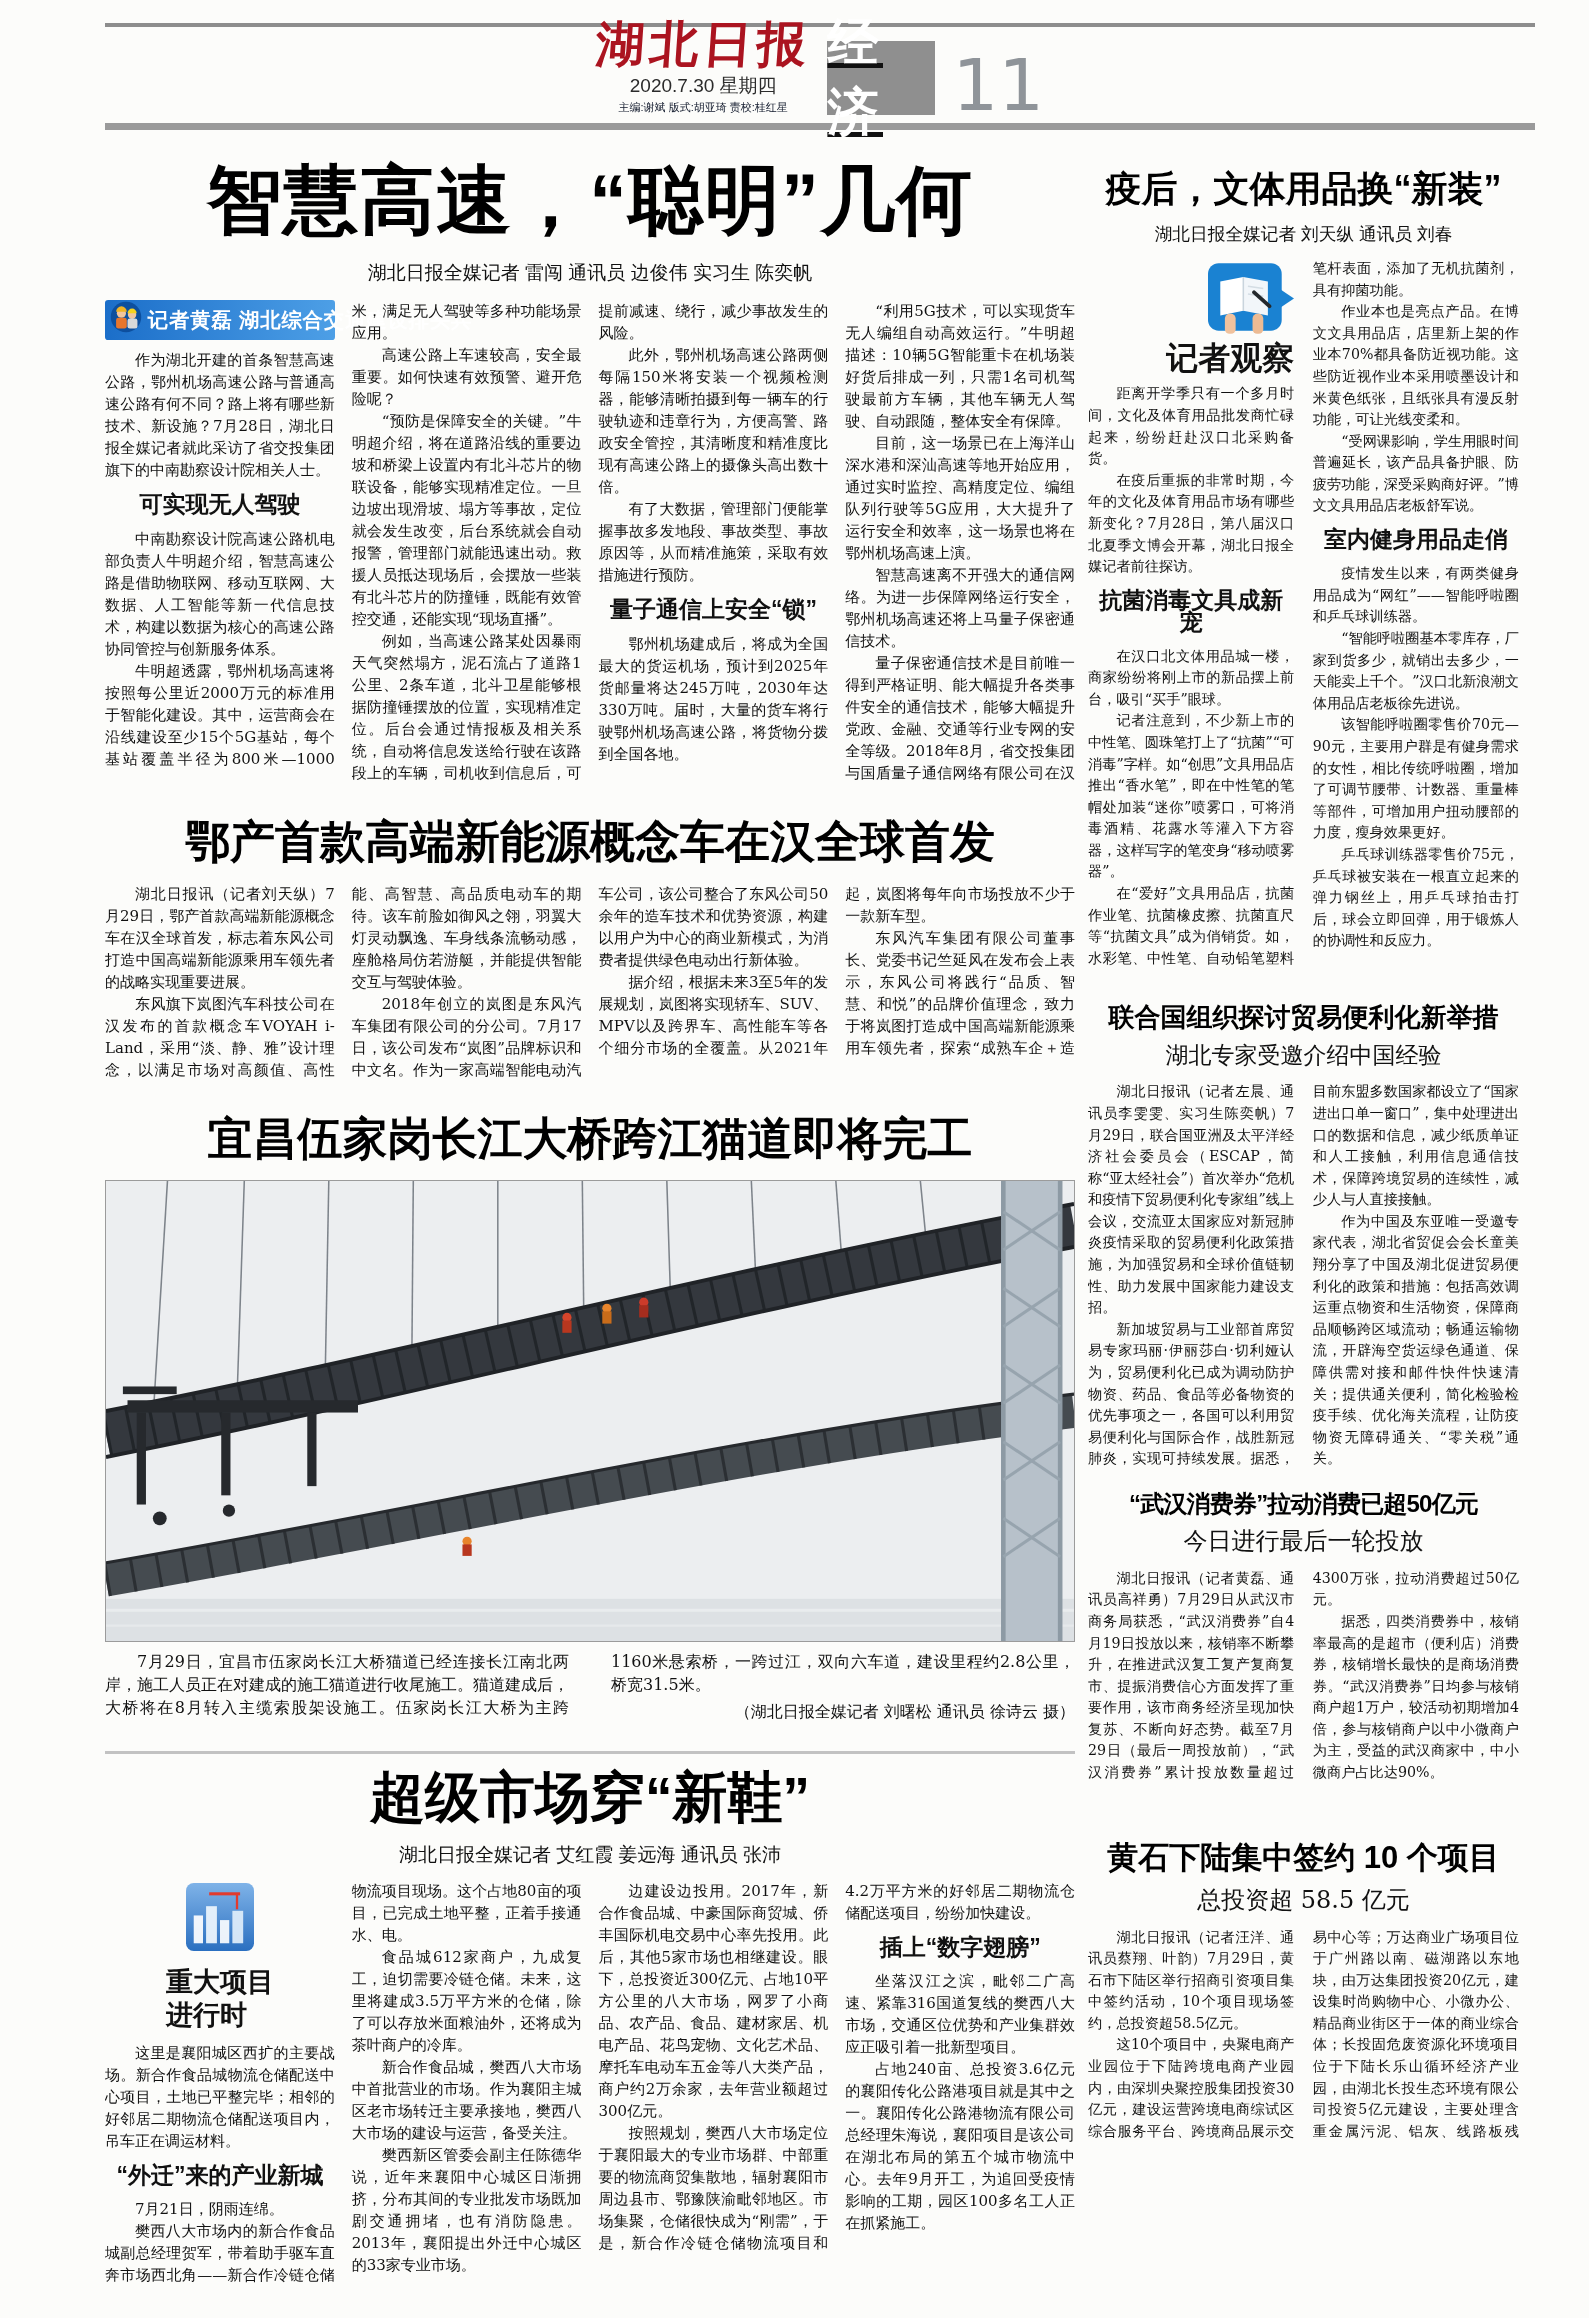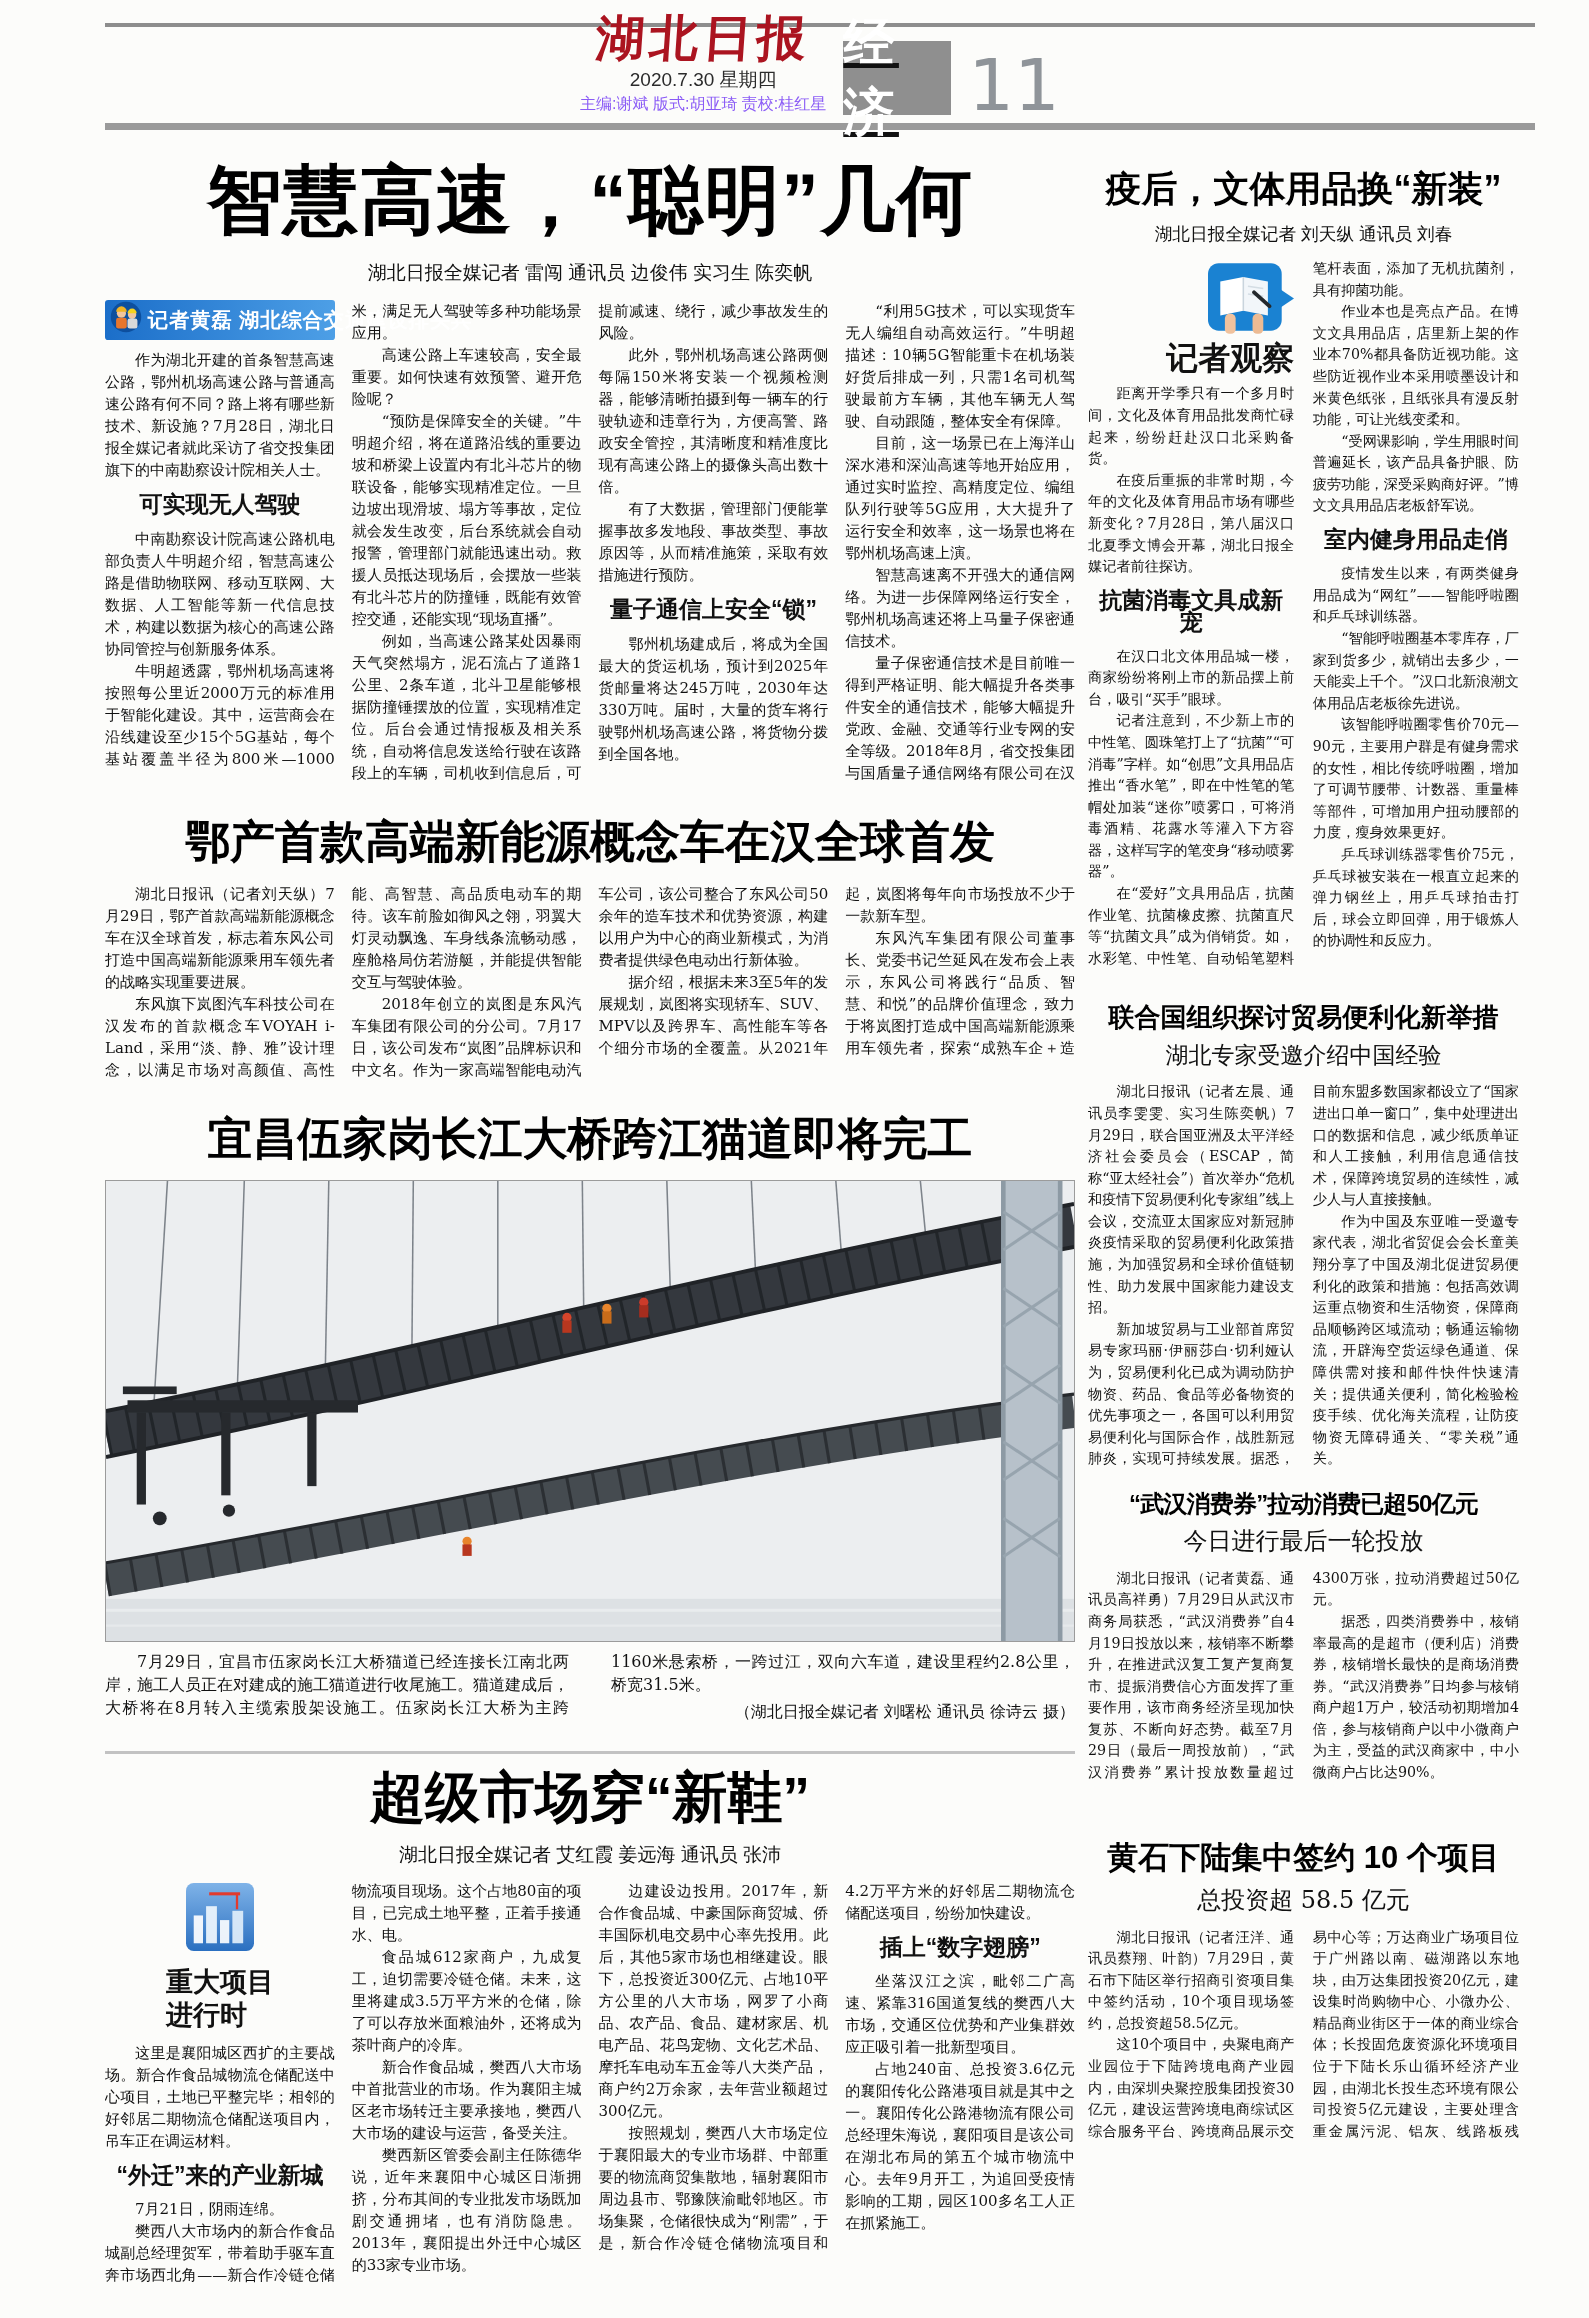--- a/index.html
+++ b/index.html
@@ -5,21 +5,21 @@
   html,body{margin:0;padding:0;background:#e8e8e4;}
   .page{position:relative;width:1589px;height:2319px;background:#fcfcfa;box-sizing:border-box;
         padding:0 54px 0 105px;overflow:hidden;font-family:"DejaVu Serif",serif;color:#111;}
   
   .top-rule{height:3.9px;background:#8d8d8d;margin-top:23px;}
   .masthead{display:flex;justify-content:center;align-items:flex-end;gap:17px;margin-top:6.2px;height:82px;}
   .mast-left{text-align:center;}
   .paper-name{font-family:"DejaVu Serif",serif;font-weight:900;font-size:49px;line-height:1;
               color:#ab1420;letter-spacing:4.6px;transform:skewX(-4deg);}
   .mast-date{font-family:"Liberation Sans",sans-serif;font-size:19px;color:#2b2b2b;margin-top:3.1px;}
-  .mast-staff{font-family:"Liberation Sans",sans-serif;font-size:16px;color:#8b5cf6;margin-top:1.5px;}
+  .mast-staff{font-family:"Liberation Sans",sans-serif;font-size:11px;color:#0f172a;margin-top:1.5px;}
   .section-box{width:108px;height:74px;background:#8f8f8f;display:flex;align-items:center;justify-content:flex-start;text-decoration:underline;}
   .section-box span{color:#fff;font-size:51px;font-weight:700;letter-spacing:4.6px;font-family:"DejaVu Serif",serif;}
   .page-num{font-family:"DejaVu Sans",sans-serif;font-size:72px;line-height:.82;color:#8f9499;font-weight:400;}
   .thick-rule{height:7px;background:#9a9a9a;margin-top:7.7px;}
   
   .content{display:flex;gap:13px;margin-top:9.2px;}
   .col-left{width:970px;flex:none;}
   .col-right{width:431px;flex:none;}
   .headline{font-family:"Liberation Sans",sans-serif;font-weight:900;text-align:center;color:#000;}
   .byline{font-family:"Liberation Sans",sans-serif;text-align:center;color:#111;}

